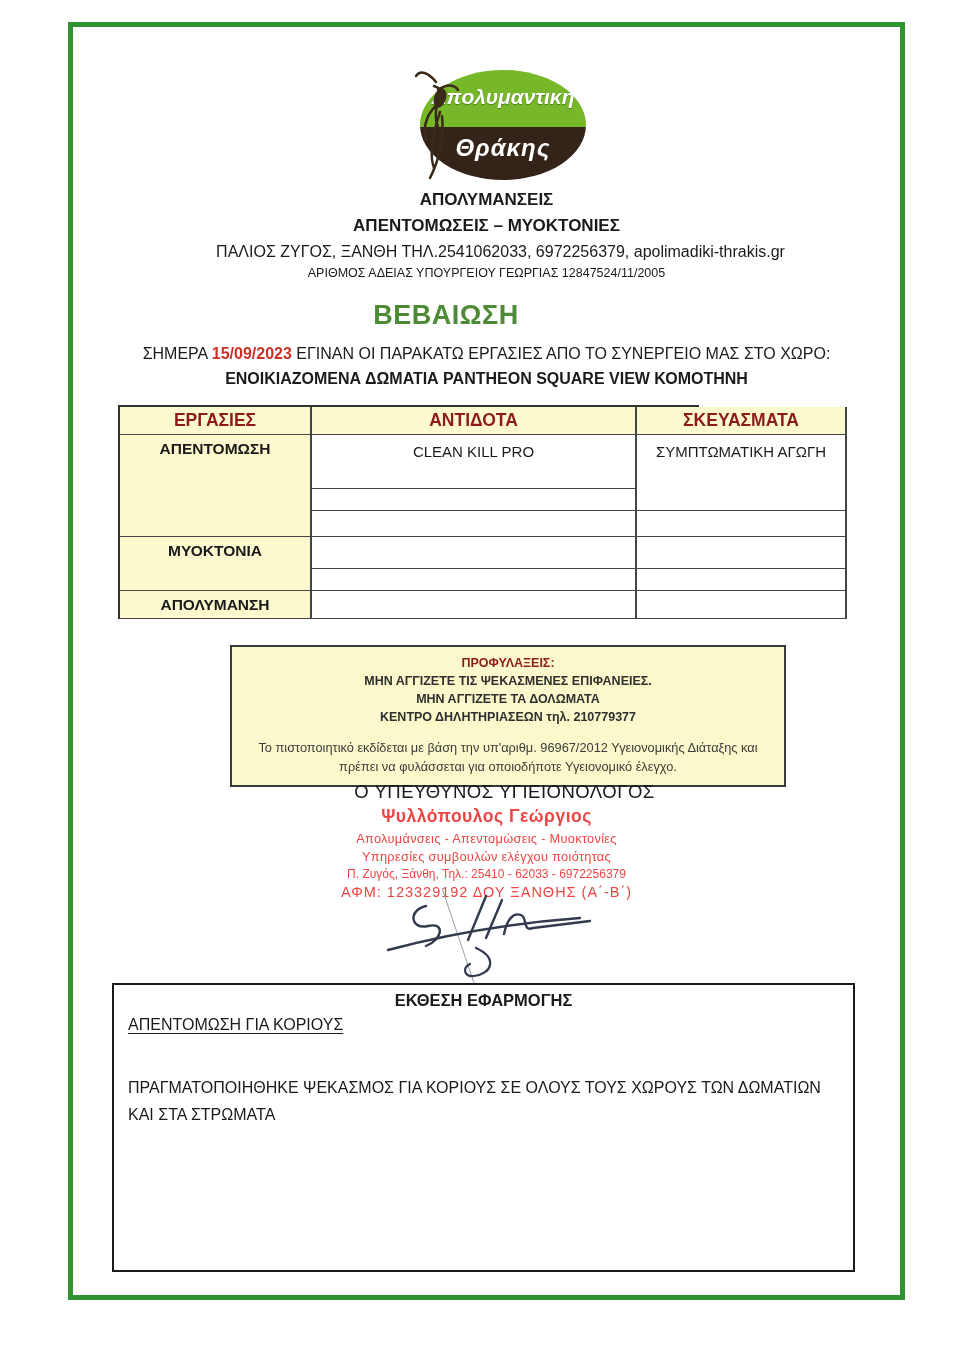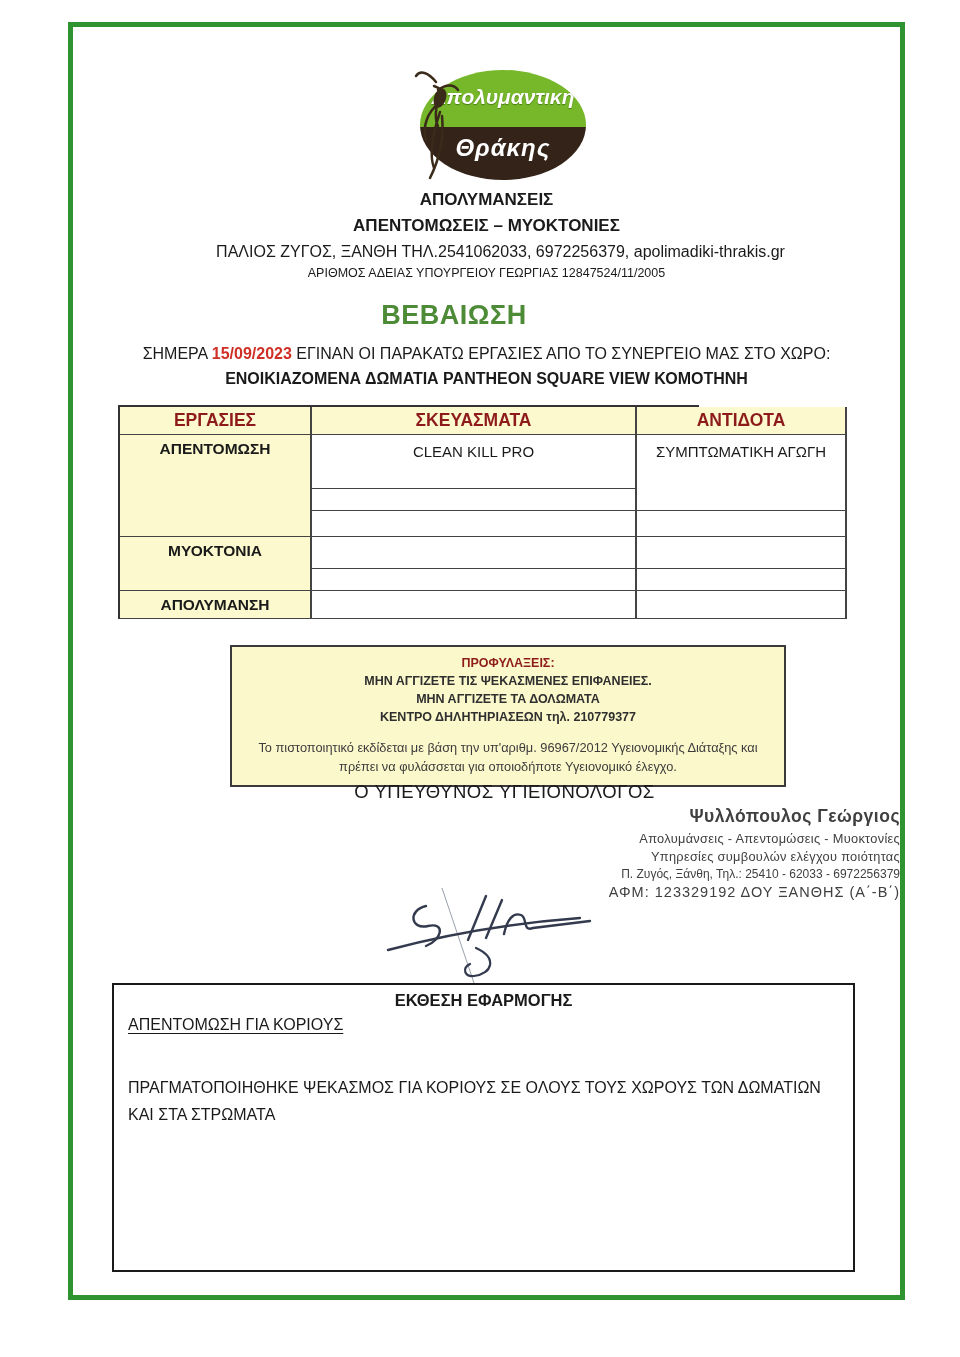--- a/index.html
+++ b/index.html
@@ -19,21 +19,21 @@
     font-style:italic; font-weight:bold; font-size:24px; letter-spacing:1px; }
   .mosquito { position:absolute; left:0; top:-6px; }
 
   
   .hdr { position:absolute; left:73px; width:827px; text-align:center; }
   .hdr-1 { top:190px; font-weight:bold; font-size:17px; }
   .hdr-2 { top:216px; font-weight:bold; font-size:17px; }
   .hdr-3 { top:243px; font-size:16px;padding-left:28px; }
   .hdr-4 { top:266px; font-size:12.5px; }
 
-  .doc-title { position:absolute; left:85px; top:300px; width:738px; text-align:center;
+  .doc-title { position:absolute; left:77px; top:300px; width:738px; text-align:center;
     color:#4d8b37; font-weight:bold; font-size:27px; letter-spacing:0.5px; }
 
   .statement { position:absolute; left:73px; top:345px; width:827px; text-align:center; font-size:16px; }
   .statement .date { color:#cf2f24; font-weight:bold; }
   .statement-2 { position:absolute; left:73px; top:370px; width:827px; text-align:center;
     font-weight:bold; font-size:16px; }
 
   
   .works { position:absolute; left:118px; top:405px; width:581px;
     display:grid; grid-template-columns:192px 325px 210px;
@@ -52,21 +52,21 @@
 
   
   .precautions { position:absolute; left:230px; top:645px; width:556px; min-height:120px;
     background:#fbf8cb; border:2px solid #3a3a3a; text-align:center; padding:7px 14px 9px; }
   .prec-title { color:#8e1b1b; font-weight:bold; font-size:12.5px; line-height:18px; }
   .prec-line { color:#2f2f2f; font-weight:bold; font-size:12.5px; line-height:18px; }
   .prec-note { color:#3c3c3c; font-size:12.8px; line-height:19px; margin-top:12px; }
 
   
   .resp-title { position:absolute; left:73px; top:781px; width:827px; text-align:center; font-size:18.5px; letter-spacing:0.5px;padding-left:36px; }
-  .stamp { position:absolute; left:73px; top:806px; width:827px; text-align:right; color:#404040; }
+  .stamp { position:absolute; left:73px; top:806px; width:827px; text-align:center; color:#ef4444; }
   .stamp-name { font-size:17.5px; font-weight:bold; letter-spacing:0.5px; }
   .stamp-l2 { font-size:12.8px; margin-top:4px; letter-spacing:0.3px; }
   .stamp-l3 { font-size:12.8px; margin-top:3px; letter-spacing:0.3px; }
   .stamp-l4 { font-size:12px; margin-top:3px; }
   .stamp-l5 { font-size:14.5px; margin-top:3px; letter-spacing:1px; }
   .signature { position:absolute; left:380px; top:888px; }
 
   
   .report { position:absolute; left:112px; top:983px; width:743px; height:289px;
     border:2px solid #1a1a1a; background:#ffffff; padding:6px 14px; }
@@ -108,22 +108,22 @@
 
   <div class="doc-title">ΒΕΒΑΙΩΣΗ</div>
 
   <div class="statement">
     <span>ΣΗΜΕΡΑ </span><span class="date">15/09/2023</span><span> ΕΓΙΝΑΝ ΟΙ ΠΑΡΑΚΑΤΩ ΕΡΓΑΣΙΕΣ ΑΠΟ ΤΟ ΣΥΝΕΡΓΕΙΟ ΜΑΣ ΣΤΟ ΧΩΡΟ:</span>
   </div>
   <div class="statement-2">ΕΝΟΙΚΙΑΖΟΜΕΝΑ ΔΩΜΑΤΙΑ PANTHEON SQUARE VIEW ΚΟΜΟΤΗΝΗ</div>
 
   <div class="works">
     <div class="cell-yellow th">ΕΡΓΑΣΙΕΣ</div>
+    <div class="cell-yellow th">ΑΝΤΙΔΟΤΑ</div>
     <div class="cell-yellow th">ΣΚΕΥΑΣΜΑΤΑ</div>
-    <div class="cell-yellow th">ΑΝΤΙΔΟΤΑ</div>
 
     <div class="cell-yellow task r2c1">ΑΠΕΝΤΟΜΩΣΗ</div>
     <div class="cell-white val">CLEAN KILL PRO</div>
     <div class="cell-white val r2c3">ΣΥΜΠΤΩΜΑΤΙΚΗ ΑΓΩΓΗ</div>
     <div class="cell-white val"></div>
     <div class="cell-white val"></div>
     <div class="cell-white val"></div>
 
     <div class="cell-yellow task r5c1">ΜΥΟΚΤΟΝΙΑ</div>
     <div class="cell-white val"></div>

